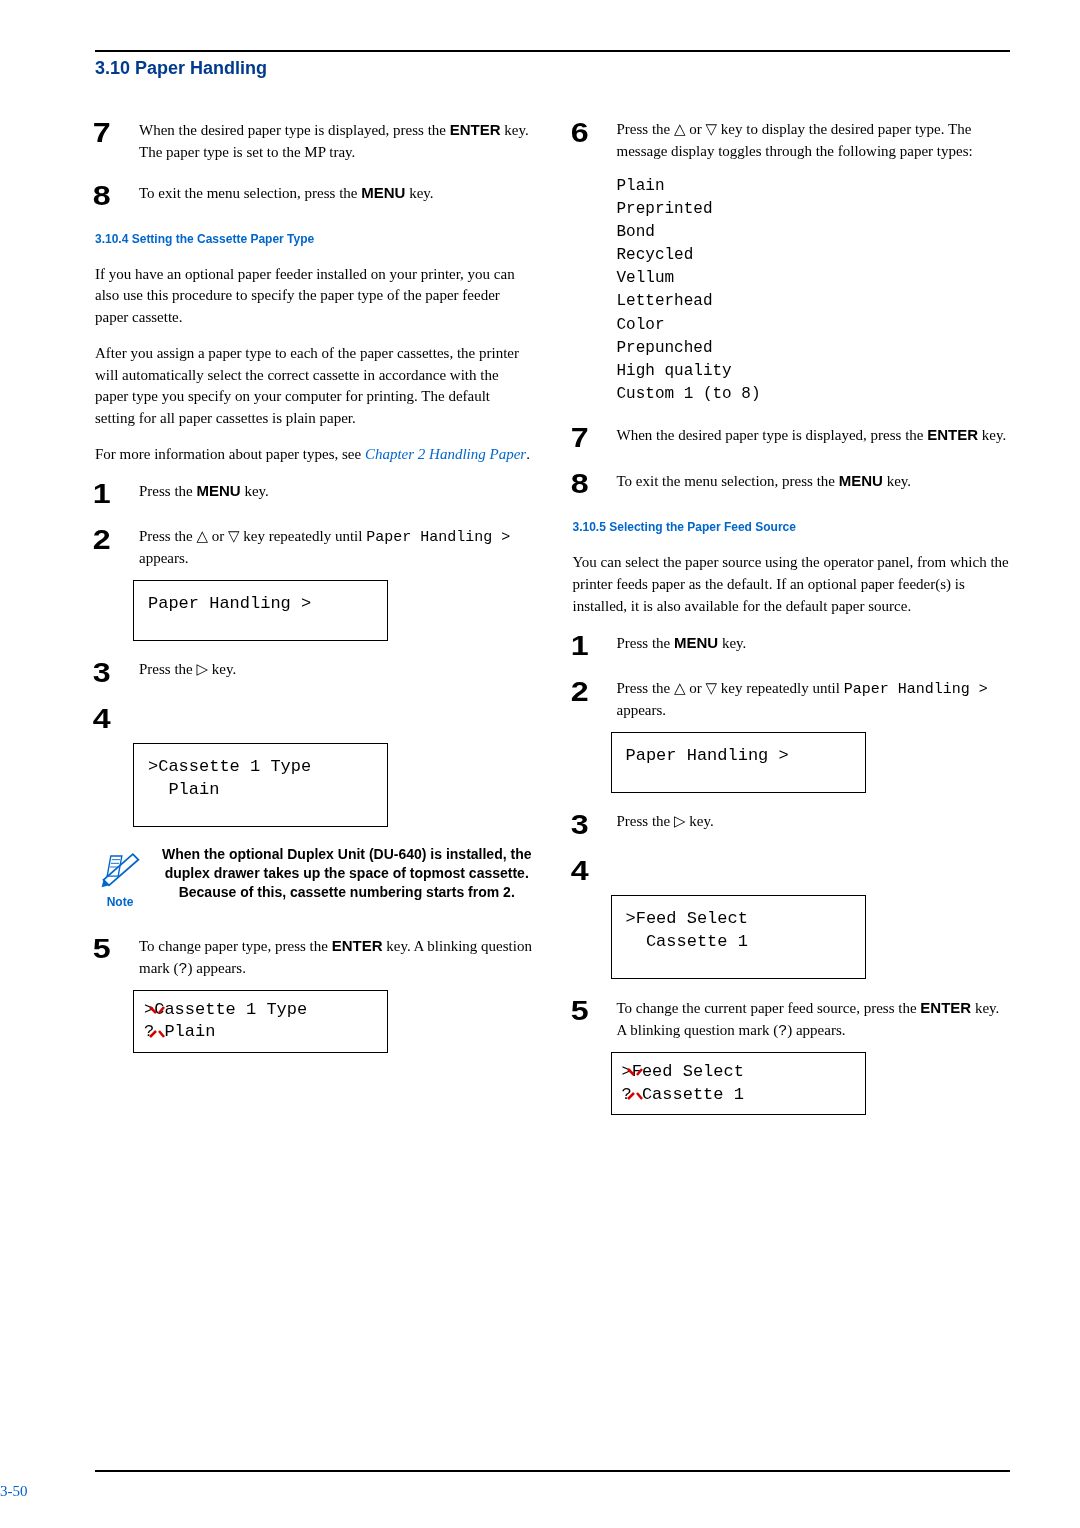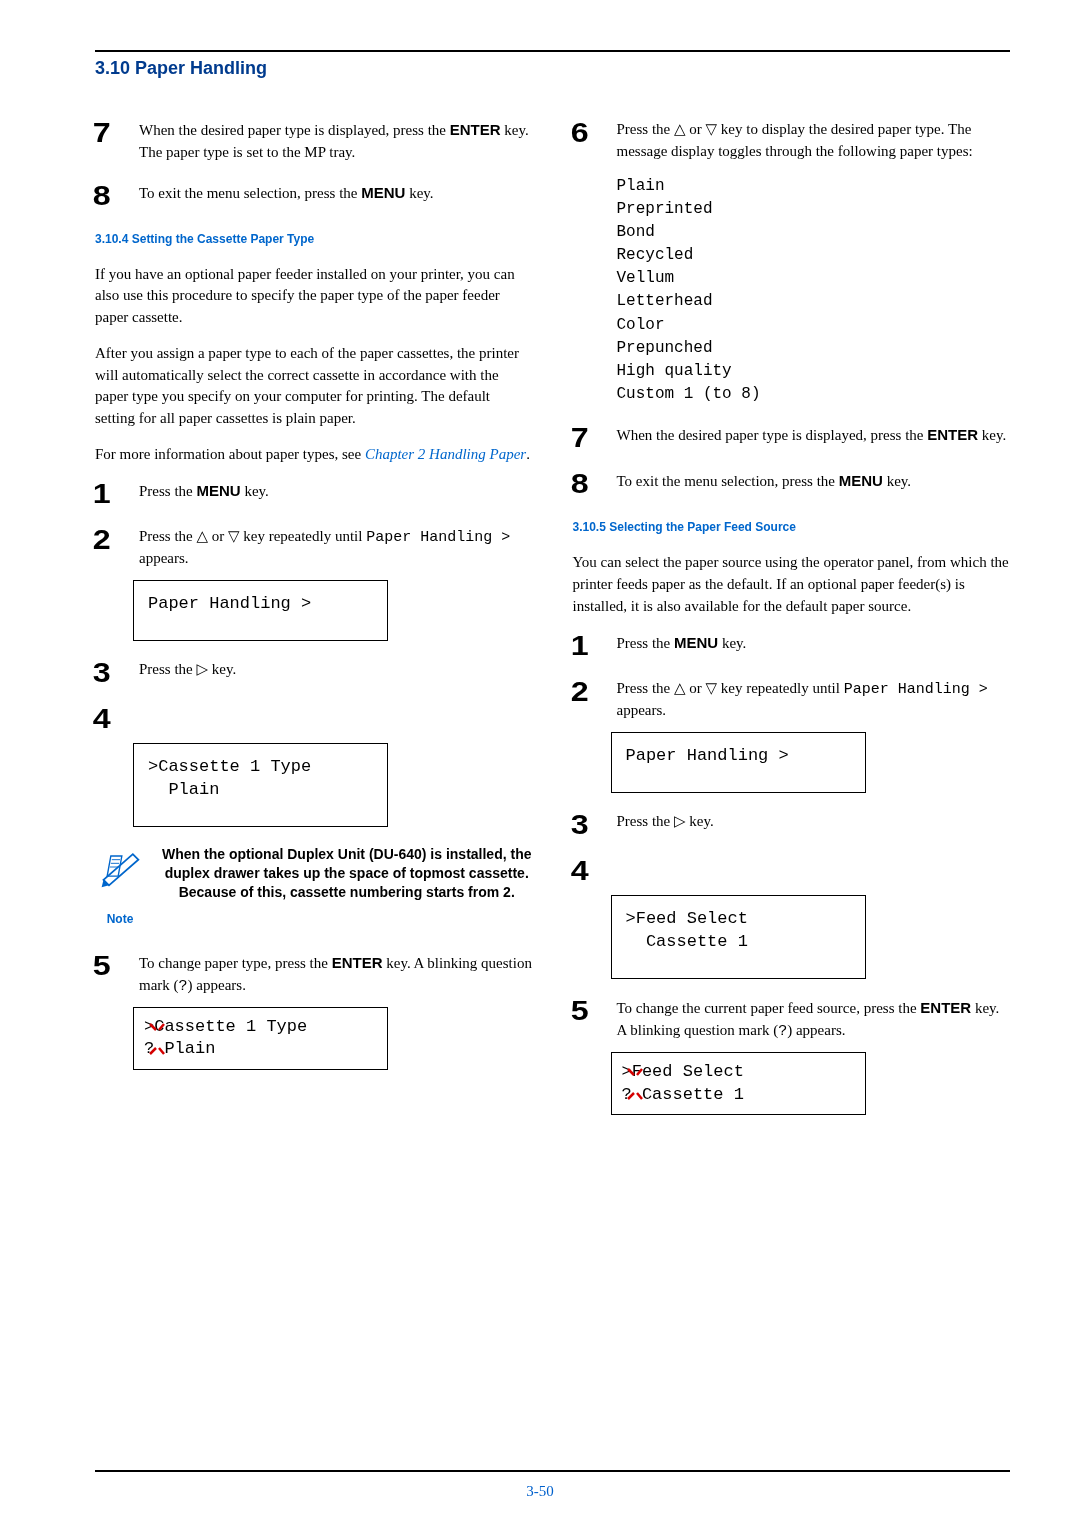--- a/index.html
+++ b/index.html
@@ -84,21 +84,21 @@
     margin: 12px 0 26px 0;
     align-items: flex-start;
   }
   .note-icon-wrap { width: 50px; flex-shrink: 0; text-align: center; }
   .note-icon svg { width: 44px; height: 44px; }
   .note-label {
     font-family: Arial, Helvetica, sans-serif;
     font-size: 12px;
     color: #0066cc;
     font-weight: bold;
-    margin-top: 19px;
+    margin-top: 2px;
   }
   .note-text {
     font-family: Arial, Helvetica, sans-serif;
     font-size: 14px;
     font-weight: bold;
     line-height: 1.35;
     text-align: center;
   }
   .cursor-display {
     border: 1px solid #000;
@@ -114,21 +114,20 @@
     position: absolute;
     left: 10px;
     top: 4px;
     pointer-events: none;
   }
   .page-num {
     position: absolute;
     bottom: 28px;
     left: 0;
     right: 0;
-    text-align: center;
     color: #0060cc;
     font-size: 15px;
   }
   .bottom-rule {
     position: absolute;
     bottom: 56px;
     left: 95px;
     right: 70px;
     border-top: 2px solid #000;
   }

